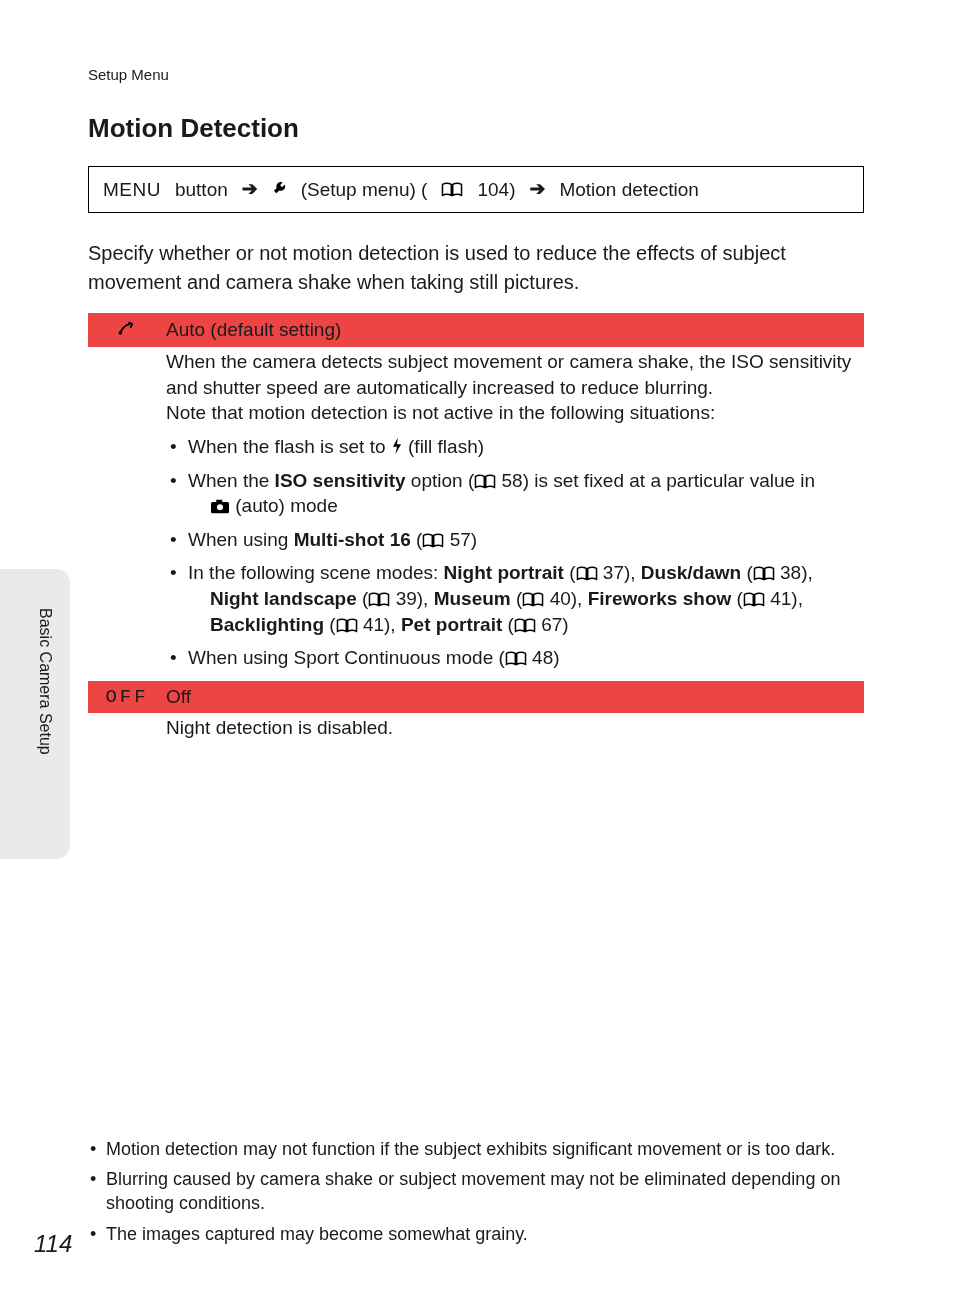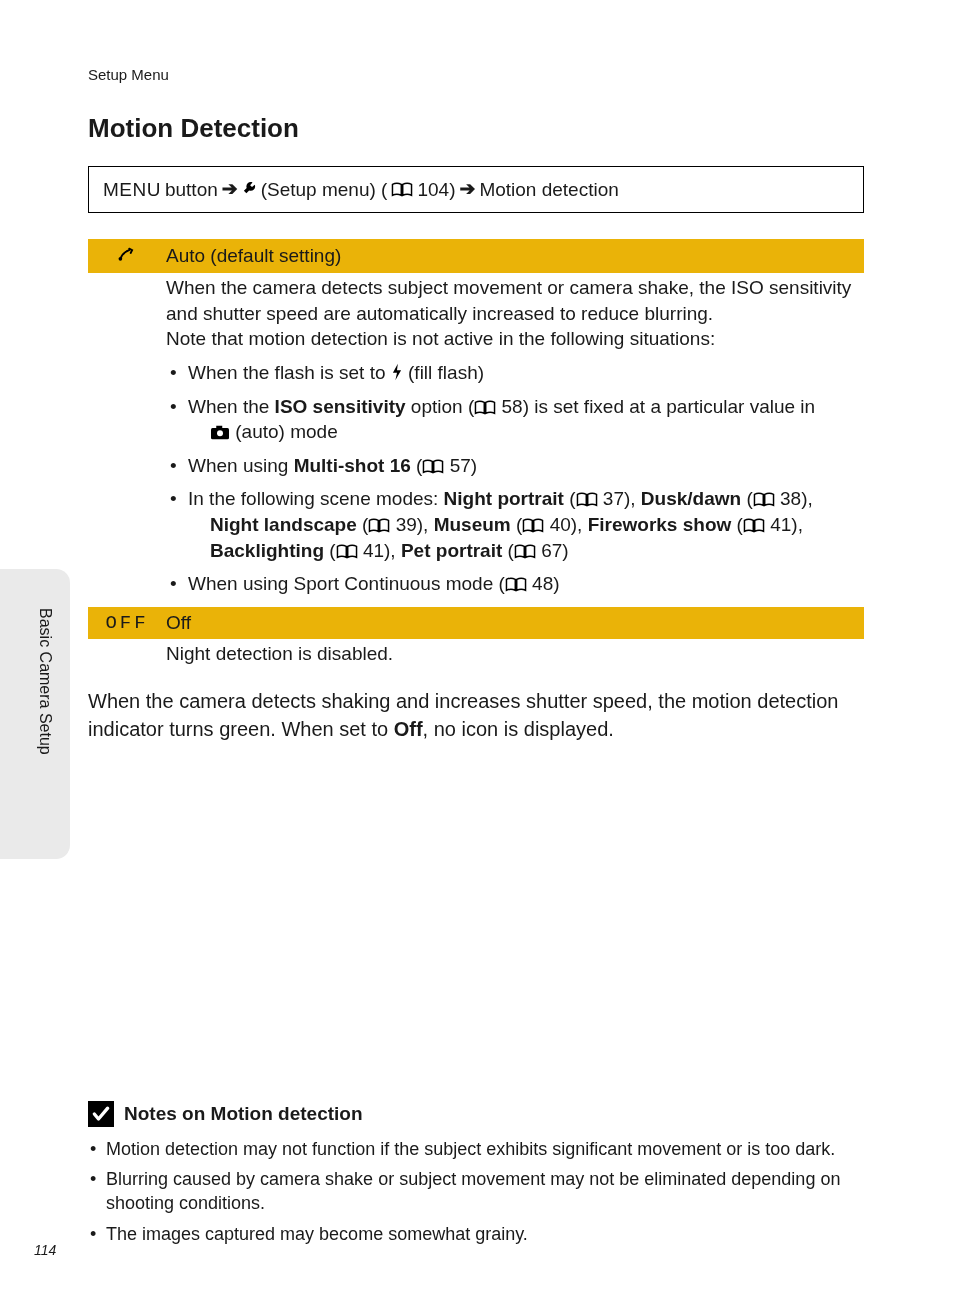--- a/index.html
+++ b/index.html
@@ -26,21 +26,21 @@
     font-weight: 700;
     margin-bottom: 22px;
   }
   .nav-box {
     border: 1px solid #000;
     padding: 11px 14px;
     font-size: 19px;
     margin-bottom: 26px;
     display: flex;
     align-items: center;
-    gap: 4px;
+    gap: 14px;
     flex-wrap: wrap;
   }
   .menu-word {
     font-family: "Arial Narrow", Arial, sans-serif;
     font-stretch: condensed;
     letter-spacing: 0.5px;
   }
   .arrow-icon {
     display: inline-block;
     font-weight: 900;
@@ -53,21 +53,21 @@
     justify-content: center;
     vertical-align: middle;
   }
   .wrench-icon svg, .book-icon svg, .camera-icon svg, .flash-icon svg { display:block; }
   .intro {
     font-size: 20px;
     line-height: 1.45;
     margin-bottom: 16px;
   }
   .opt-header {
-    background: #eab308;
+    background: #ef4444;
     padding: 5px 10px 5px 0;
     font-size: 19px;
     display: flex;
     align-items: center;
   }
   .opt-icon-cell {
     width: 78px;
     text-align: center;
     font-family: "Courier New", monospace;
     letter-spacing: 3px;
@@ -155,21 +155,21 @@
   .notes-list li::before {
     content: "•";
     position: absolute;
     left: 2px;
   }
   .page-num {
     position: absolute;
     left: 34px;
     bottom: 56px;
     font-style: italic;
-    font-size: 14px;
+    font-size: 24px;
   }
   .inline-icon { vertical-align: -2px; }
 </style>
 </head>
 <body>
 
 <div class="side-tab"></div>
 <div class="side-label">Basic Camera Setup</div>
 
 <div class="page">
@@ -189,20 +189,21 @@
       <span class="book-icon inline-icon">
         <svg width="22" height="15" viewBox="0 0 30 20">
           <path d="M2 3c4-2 8-2 12 0v15c-4-2-8-2-12 0zM16 3c4-2 8-2 12 0v15c-4-2-8-2-12 0z" fill="none" stroke="#000" stroke-width="2"></path>
         </svg>
       </span>
       <span> 104)</span>
     <span class="arrow-icon">➔</span>
     <span>Motion detection</span>
   </div>
 
+  <p class="intro">Specify whether or not motion detection is used to reduce the effects of subject movement and camera shake when taking still pictures.</p>
 
   <div class="opt-header">
     <span class="opt-icon-cell">
       <svg width="22" height="18" viewBox="0 0 30 24">
           <path d="M6 20c2-6 6-10 12-12M18 6l4 2-2 4" fill="none" stroke="#000" stroke-width="2.5" stroke-linecap="round"></path>
           <circle cx="6" cy="20" r="2.5" fill="#000"></circle>
           <path d="M10 14c2-3 4-5 7-6" fill="none" stroke="#000" stroke-width="1.5"></path>
         </svg>
     </span>
     <span>Auto (default setting)</span>
@@ -274,31 +275,22 @@
     </ul>
   </div>
 
   <div class="opt-header">
     <span class="opt-icon-cell">OFF</span>
     <span>Off</span>
   </div>
   <div class="opt-body">Night detection is disabled.</div>
 
 
-  <p class="para"><span>When the camera detects shaking and increases shutter speed, the motion detection indicator turns green. When set to </span><b>Off</b><span>, no icon is displayed.</span></p>
 
   <div class="notes-block">
-    <div class="notes-title">
-      <span class="check-box">
-        <svg width="20" height="20" viewBox="0 0 24 24">
-            <path d="M4 12l5 6L20 5" fill="none" stroke="#fff" stroke-width="4" stroke-linecap="round" stroke-linejoin="round"></path>
-          </svg>
-      </span>
-      <span>Notes on Motion detection</span>
-    </div>
     <ul class="notes-list">
       <li>Motion detection may not function if the subject exhibits significant movement or is too dark.</li>
       <li>Blurring caused by camera shake or subject movement may not be eliminated depending on shooting conditions.</li>
       <li>The images captured may become somewhat grainy.</li>
     </ul>
   </div>
 </div>
 
 <div class="page-num">114</div>
 

